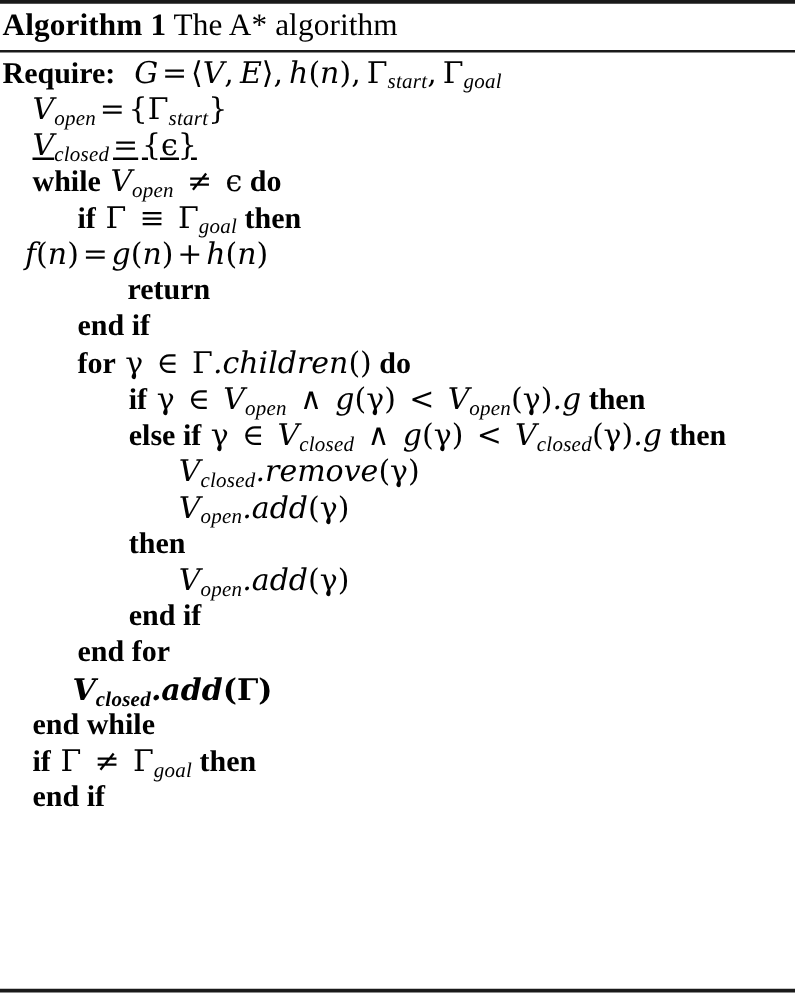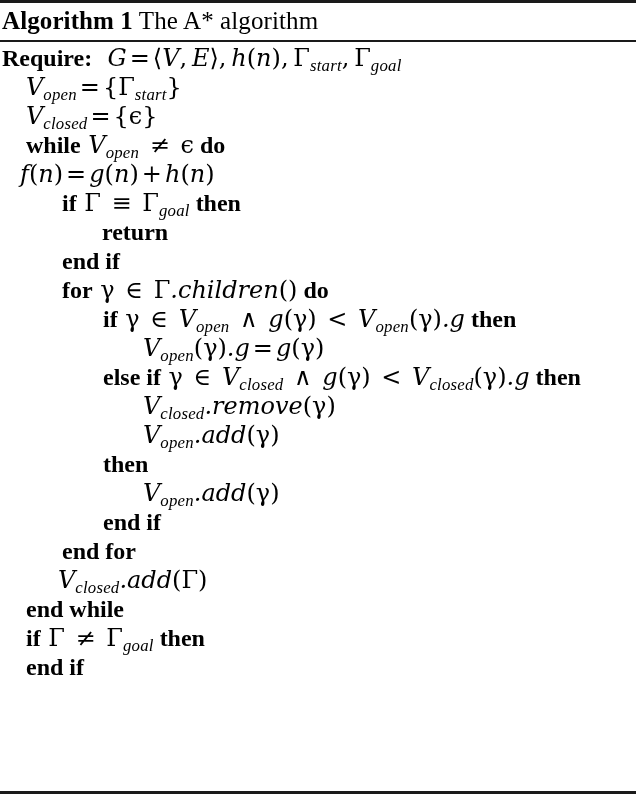--- a/index.html
+++ b/index.html
@@ -125,45 +125,45 @@
       </span>
     </div>
 
     <div class="line">
       <span class="line-inner" style="left:26px;">
         <span class="math">V</span><span class="sub">open</span><span class="op">=</span><span class="mathup">{Γ</span><span class="sub">start</span><span class="mathup">}</span>
       </span>
     </div>
 
     <div class="line">
-      <span class="line-inner" style="left:26px;">
+      <span class="line-inner" style="left:26px;text-decoration:underline;">
         <span class="math">V</span><span class="sub">closed</span><span class="op">=</span><span class="mathup">{ϵ}</span>
       </span>
     </div>
 
     <div class="line">
       <span class="line-inner" style="left:26px;">
         <span class="kw">while</span><span class="math">&nbsp;V</span><span class="sub">open</span><span class="op">&nbsp;≠&nbsp;</span><span class="mathup">ϵ</span>&nbsp;<span class="kw">do</span>
       </span>
     </div>
 
+
+    <div class="line">
+      <span class="line-inner" style="left:62px;">
+        <span class="kw">if</span><span class="mathup">&nbsp;Γ</span><span class="op">&nbsp;≡&nbsp;</span><span class="mathup">Γ</span><span class="sub">goal</span>&nbsp;<span class="kw">then</span>
+      </span>
+    </div>
 
     <div class="line">
       <span class="line-inner" style="left:20px;">
         <span class="math">f</span><span class="mathup">(</span><span class="math">n</span><span class="mathup">)</span><span class="op">=</span><span class="math">g</span><span class="mathup">(</span><span class="math">n</span><span class="mathup">)</span><span class="op">+</span><span class="math">h</span><span class="mathup">(</span><span class="math">n</span><span class="mathup">)</span>
       </span>
     </div>
 
     <div class="line">
-      <span class="line-inner" style="left:62px;">
-        <span class="kw">if</span><span class="mathup">&nbsp;Γ</span><span class="op">&nbsp;≡&nbsp;</span><span class="mathup">Γ</span><span class="sub">goal</span>&nbsp;<span class="kw">then</span>
-      </span>
-    </div>
-
-    <div class="line">
       <span class="line-inner" style="left:102px;">
         <span class="kw">return</span>
       </span>
     </div>
 
     <div class="line">
       <span class="line-inner" style="left:62px;">
         <span class="kw">end if</span>
       </span>
     </div>
@@ -173,25 +173,20 @@
         <span class="kw">for</span><span class="mathup">&nbsp;γ</span><span class="op">&nbsp;∈&nbsp;</span><span class="mathup">Γ</span><span class="math">.children</span><span class="mathup">()</span>&nbsp;<span class="kw">do</span>
       </span>
     </div>
 
     <div class="line">
       <span class="line-inner" style="left:103px;">
         <span class="kw">if</span><span class="mathup">&nbsp;γ</span><span class="op">&nbsp;∈&nbsp;</span><span class="math">V</span><span class="sub">open</span><span class="op">&nbsp;∧&nbsp;</span><span class="math">g</span><span class="mathup">(γ)</span><span class="op">&nbsp;&lt;&nbsp;</span><span class="math">V</span><span class="sub">open</span><span class="mathup">(γ)</span><span class="math">.g</span>&nbsp;<span class="kw">then</span>
       </span>
     </div>
 
-    <div class="line">
-      <span class="line-inner" style="left:143px;">
-        <span class="math">V</span><span class="sub">open</span><span class="mathup">(γ)</span><span class="math">.g</span><span class="op">=</span><span class="math">g</span><span class="mathup">(γ)</span>
-      </span>
-    </div>
 
     <div class="line">
       <span class="line-inner" style="left:103px;">
         <span class="kw">else if</span><span class="mathup">&nbsp;γ</span><span class="op">&nbsp;∈&nbsp;</span><span class="math">V</span><span class="sub">closed</span><span class="op">&nbsp;∧&nbsp;</span><span class="math">g</span><span class="mathup">(γ)</span><span class="op">&nbsp;&lt;&nbsp;</span><span class="math">V</span><span class="sub">closed</span><span class="mathup">(γ)</span><span class="math">.g</span>&nbsp;<span class="kw">then</span>
       </span>
     </div>
 
     <div class="line">
       <span class="line-inner" style="left:143px;text-align:right;">
         <span class="math">V</span><span class="sub">closed</span><span class="math">.remove</span><span class="mathup">(γ)</span>
@@ -222,21 +217,21 @@
       </span>
     </div>
 
     <div class="line">
       <span class="line-inner" style="left:62px;">
         <span class="kw">end for</span>
       </span>
     </div>
 
     <div class="line">
-      <span class="line-inner" style="left:58px;">
+      <span class="line-inner" style="left:58px;font-weight:bold;">
         <span class="math">V</span><span class="sub">closed</span><span class="math">.add</span><span class="mathup">(Γ)</span>
       </span>
     </div>
 
     <div class="line">
       <span class="line-inner" style="left:26px;">
         <span class="kw">end while</span>
       </span>
     </div>
 

